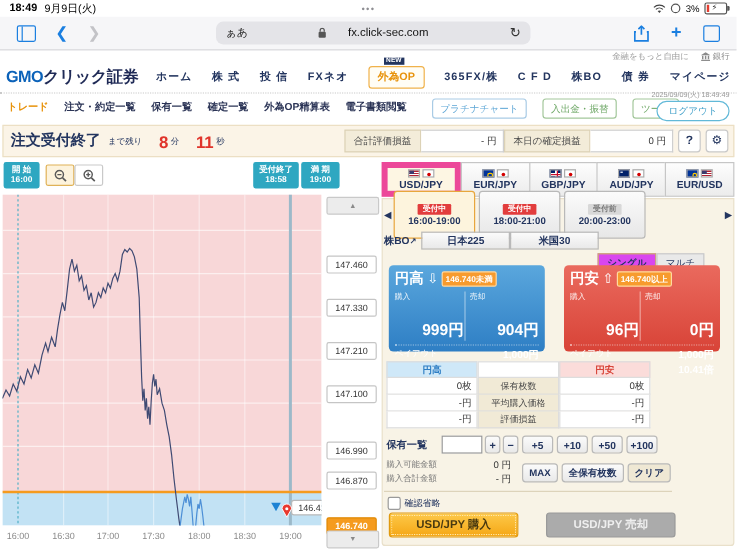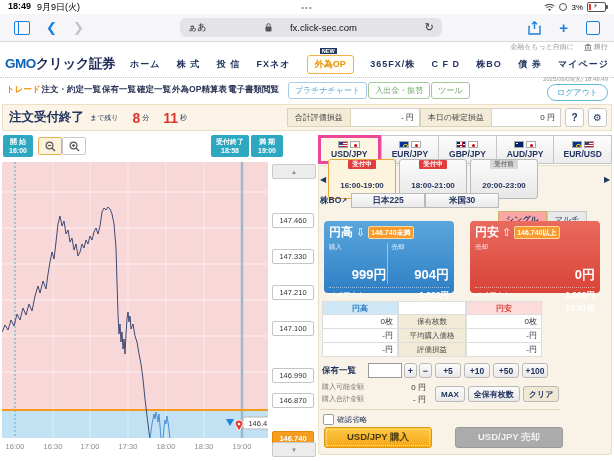--- a/index.html
+++ b/index.html
@@ -40,21 +40,21 @@
   
   .logo{top:55px;left:5px;font-size:13.5px;font-weight:bold;letter-spacing:-0.5px;}
   .logo .gmo{color:#0b62b9;}
   .logo .rest{color:#1f2a56;}
   .mainnav{top:55px;left:130px;right:5px;display:flex;justify-content:space-between;align-items:center;height:18px;}
   .nav-item{font-size:9px;color:#23355f;font-weight:bold;letter-spacing:1px;white-space:nowrap;cursor:pointer;}
   .nav-item.active{color:#e8930c;border:1px solid #f0b24c;background:#fffdf5;border-radius:3px;padding:2px 7px;position:relative;letter-spacing:0;}
   .newbadge{position:absolute;top:-8px;left:12px;background:#23355f;color:#fff;font-size:5.5px;padding:0 2px;font-weight:bold;letter-spacing:0;}
   .navline{top:77px;left:0;right:0;border-top:1px dotted #c9c9c9;}
   
-  .subnav{top:82px;left:6px;display:flex;align-items:center;gap:1px;height:16px;}
+  .subnav{top:82px;left:6px;display:flex;align-items:center;gap:13px;height:16px;}
   .slink{font-size:8.5px;color:#2b3456;font-weight:bold;white-space:nowrap;cursor:pointer;}
   .slink.active{color:#e8930c;}
   .tool-btn{font-size:8px;border-radius:3px;padding:2px 6px;background:#fff;white-space:nowrap;cursor:pointer;}
   .tool-btn.blue{color:#5fa7d6;border:1px solid #a9cbe5;}
   .tool-btn.green{color:#6da765;border:1px solid #a3c79b;}
   .dtstamp{top:75px;right:6px;font-size:6px;color:#9a9a9a;}
   .logout{top:84px;right:6px;border:1px solid #62b9d8;color:#3f9fc9;font-size:8px;border-radius:9px;padding:2px 9px;background:#fff;cursor:pointer;}
   
   .orderbar{top:104px;left:2px;right:2px;height:27px;background:#fbf4e7;border:1px solid #ecdfc4;box-sizing:border-box;
             display:flex;align-items:center;}
@@ -83,52 +83,52 @@
   .tick{position:absolute;left:2px;width:40px;height:13px;background:#fff;border:1px solid #c5c5c5;border-radius:2px;
         font-size:7.5px;color:#333;display:flex;align-items:center;justify-content:center;}
   .tick.strike{background:#f59b1e;border-color:#e08905;color:#fff;font-weight:bold;}
   
   .rpanel{top:135px;left:318px;width:294px;height:326px;font-size:8px;}
   .panelbg{top:30px;left:0;right:0;bottom:6px;background:#f8f3e6;border:1px solid #e9e0ca;border-radius:0 0 3px 3px;box-sizing:border-box;}
   .pairtabs{top:0;left:0;right:0;height:29px;display:flex;}
   .ptab{flex:1;border:1px solid #c6c6c6;border-right-width:0;background:linear-gradient(#fdfdfd,#ececec);
         display:flex;flex-direction:column;align-items:center;justify-content:center;gap:1px;cursor:pointer;}
   .ptab:last-child{border-right-width:1px;}
-  .ptab.active{background:#fdf6e3;border:3px solid #ec4899;}
+  .ptab.active{background:#fdf6e3;border:5px solid #ec4899;}
   .plabel{font-size:8.5px;font-weight:bold;color:#23355f;}
   .flags{display:flex;gap:2px;align-items:center;}
   .flag{width:10px;height:7px;display:inline-block;border:0.5px solid #aaa;box-sizing:border-box;position:relative;overflow:hidden;}
   .flag.us{background:repeating-linear-gradient(#b22234 0 1px,#fff 1px 2px);}
   .flag.us::after{content:"";position:absolute;left:0;top:0;width:4px;height:3px;background:#3c3b6e;}
   .flag.jp{background:#fff;}
   .flag.jp::after{content:"";position:absolute;left:3px;top:2px;width:3px;height:3px;background:#d30000;border-radius:50%;}
   .flag.eu{background:#003399;}
   .flag.eu::after{content:"";position:absolute;left:3.5px;top:2px;width:2.5px;height:2.5px;border:0.5px solid #ffcc00;border-radius:50%;}
   .flag.gb{background:#012169;background-image:linear-gradient(transparent 2.5px,#fff 2.5px,#fff 4.5px,transparent 4.5px),linear-gradient(90deg,transparent 3.5px,#fff 3.5px,#fff 6px,transparent 6px);}
   .flag.gb::after{content:"";position:absolute;left:4.2px;top:0;width:1.2px;height:7px;background:#c8102e;box-shadow:0 0 0 0 #c8102e;}
   .flag.gb::before{content:"";position:absolute;left:0;top:3px;width:10px;height:1.2px;background:#c8102e;}
   .flag.au{background:#012169;}
   .flag.au::after{content:"";position:absolute;left:1px;top:1px;width:2px;height:1.5px;background:#fff;box-shadow:5px 3px 0 -0.5px #fff,6px 0.5px 0 -0.7px #fff,3px 3.5px 0 -0.7px #fff;}
   .sessrow{top:32px;left:0;right:0;height:24px;display:flex;align-items:center;}
   .snav{width:10px;font-size:8px;color:#23355f;cursor:pointer;text-align:center;}
   .session{width:68px;height:40px;margin-right:3px;border:1px solid #b9b9b9;border-radius:3px;background:linear-gradient(#fbfbfb,#e7e7e7);
-           display:flex;flex-direction:column;align-items:center;justify-content:flex-start;gap:12px;cursor:pointer;box-sizing:border-box;}
+           display:flex;flex-direction:column;align-items:center;justify-content:center;gap:1px;cursor:pointer;box-sizing:border-box;}
   .session.selected{background:#fdf4dd;border-color:#e8a63c;}
   .sbadge{font-size:6.5px;color:#fff;background:#e23d3d;padding:0 4px;border-radius:1px;font-weight:bold;}
   .session.upcoming .sbadge{background:#d8d8d8;color:#777;}
   .stime{font-size:8px;color:#23355f;font-weight:bold;}
   .kaburow{top:58px;left:2px;right:0;height:15px;display:flex;align-items:center;}
   .kabulbl{font-size:8.5px;font-weight:bold;color:#23355f;margin-right:4px;cursor:pointer;}
   .kabuarrow{color:#23355f;font-size:7px;}
   .gbtn{border:1px solid #b9b9b9;border-radius:3px;background:linear-gradient(#fbfbfb,#e9e9e9);color:#23355f;
         font-size:8.5px;font-weight:bold;display:flex;align-items:center;justify-content:center;cursor:pointer;box-sizing:border-box;}
   .kb{width:74px;height:15px;border-radius:0;}
   .modetabs{top:76px;left:180px;display:flex;}
   .mtab{padding:2px 7px;font-size:8px;border:1px solid #c9c9c9;background:#e9e9e9;color:#23355f;cursor:pointer;}
-  .mtab.active{background:#fca5a5;border-color:#cbb26a;font-weight:bold;}
+  .mtab.active{background:#d946ef;border-color:#cbb26a;font-weight:bold;}
   .card{top:86px;width:130px;height:72px;border-radius:4px;color:#fff;box-sizing:border-box;padding:3px 5px;}
   .card.down{left:6px;background:linear-gradient(#5aa7dd,#2e7ec4);}
   .card.up{left:152px;background:linear-gradient(#ea6a5e,#d84337);}
   .chead{display:flex;align-items:center;gap:3px;}
   .ctitle{font-size:12px;font-weight:bold;}
   .carrow{font-size:11px;}
   .cbadge{background:#f79b2e;border:1px solid #ffd9a0;color:#fff;font-size:7px;font-weight:bold;padding:0.5px 2px;border-radius:2px;}
   .cbody{display:flex;margin-top:2px;}
   .chalf{flex:1;}
   .chalf+.chalf{border-left:1px solid rgba(255,255,255,.45);padding-left:4px;}
@@ -458,20 +458,24 @@
     </div>
 
     <div class="abs card up">
       <div class="chead">
         <span class="ctitle">円安</span>
         <span class="carrow">⇧</span>
         <span class="cbadge">146.740以上</span>
       </div>
       <div class="cbody">
         <div class="chalf">
+          <div class="csm">購入</div>
+          <div class="cval">96円</div>
+        </div>
+        <div class="chalf">
           <div class="csm">売却</div>
           <div class="cval">0円</div>
         </div>
       </div>
       <div class="cfoot">
         <span>ペイアウト</span>
         <span class="v">1,000円</span>
       </div>
       <div class="cfoot2">
         <span>倍率</span>

